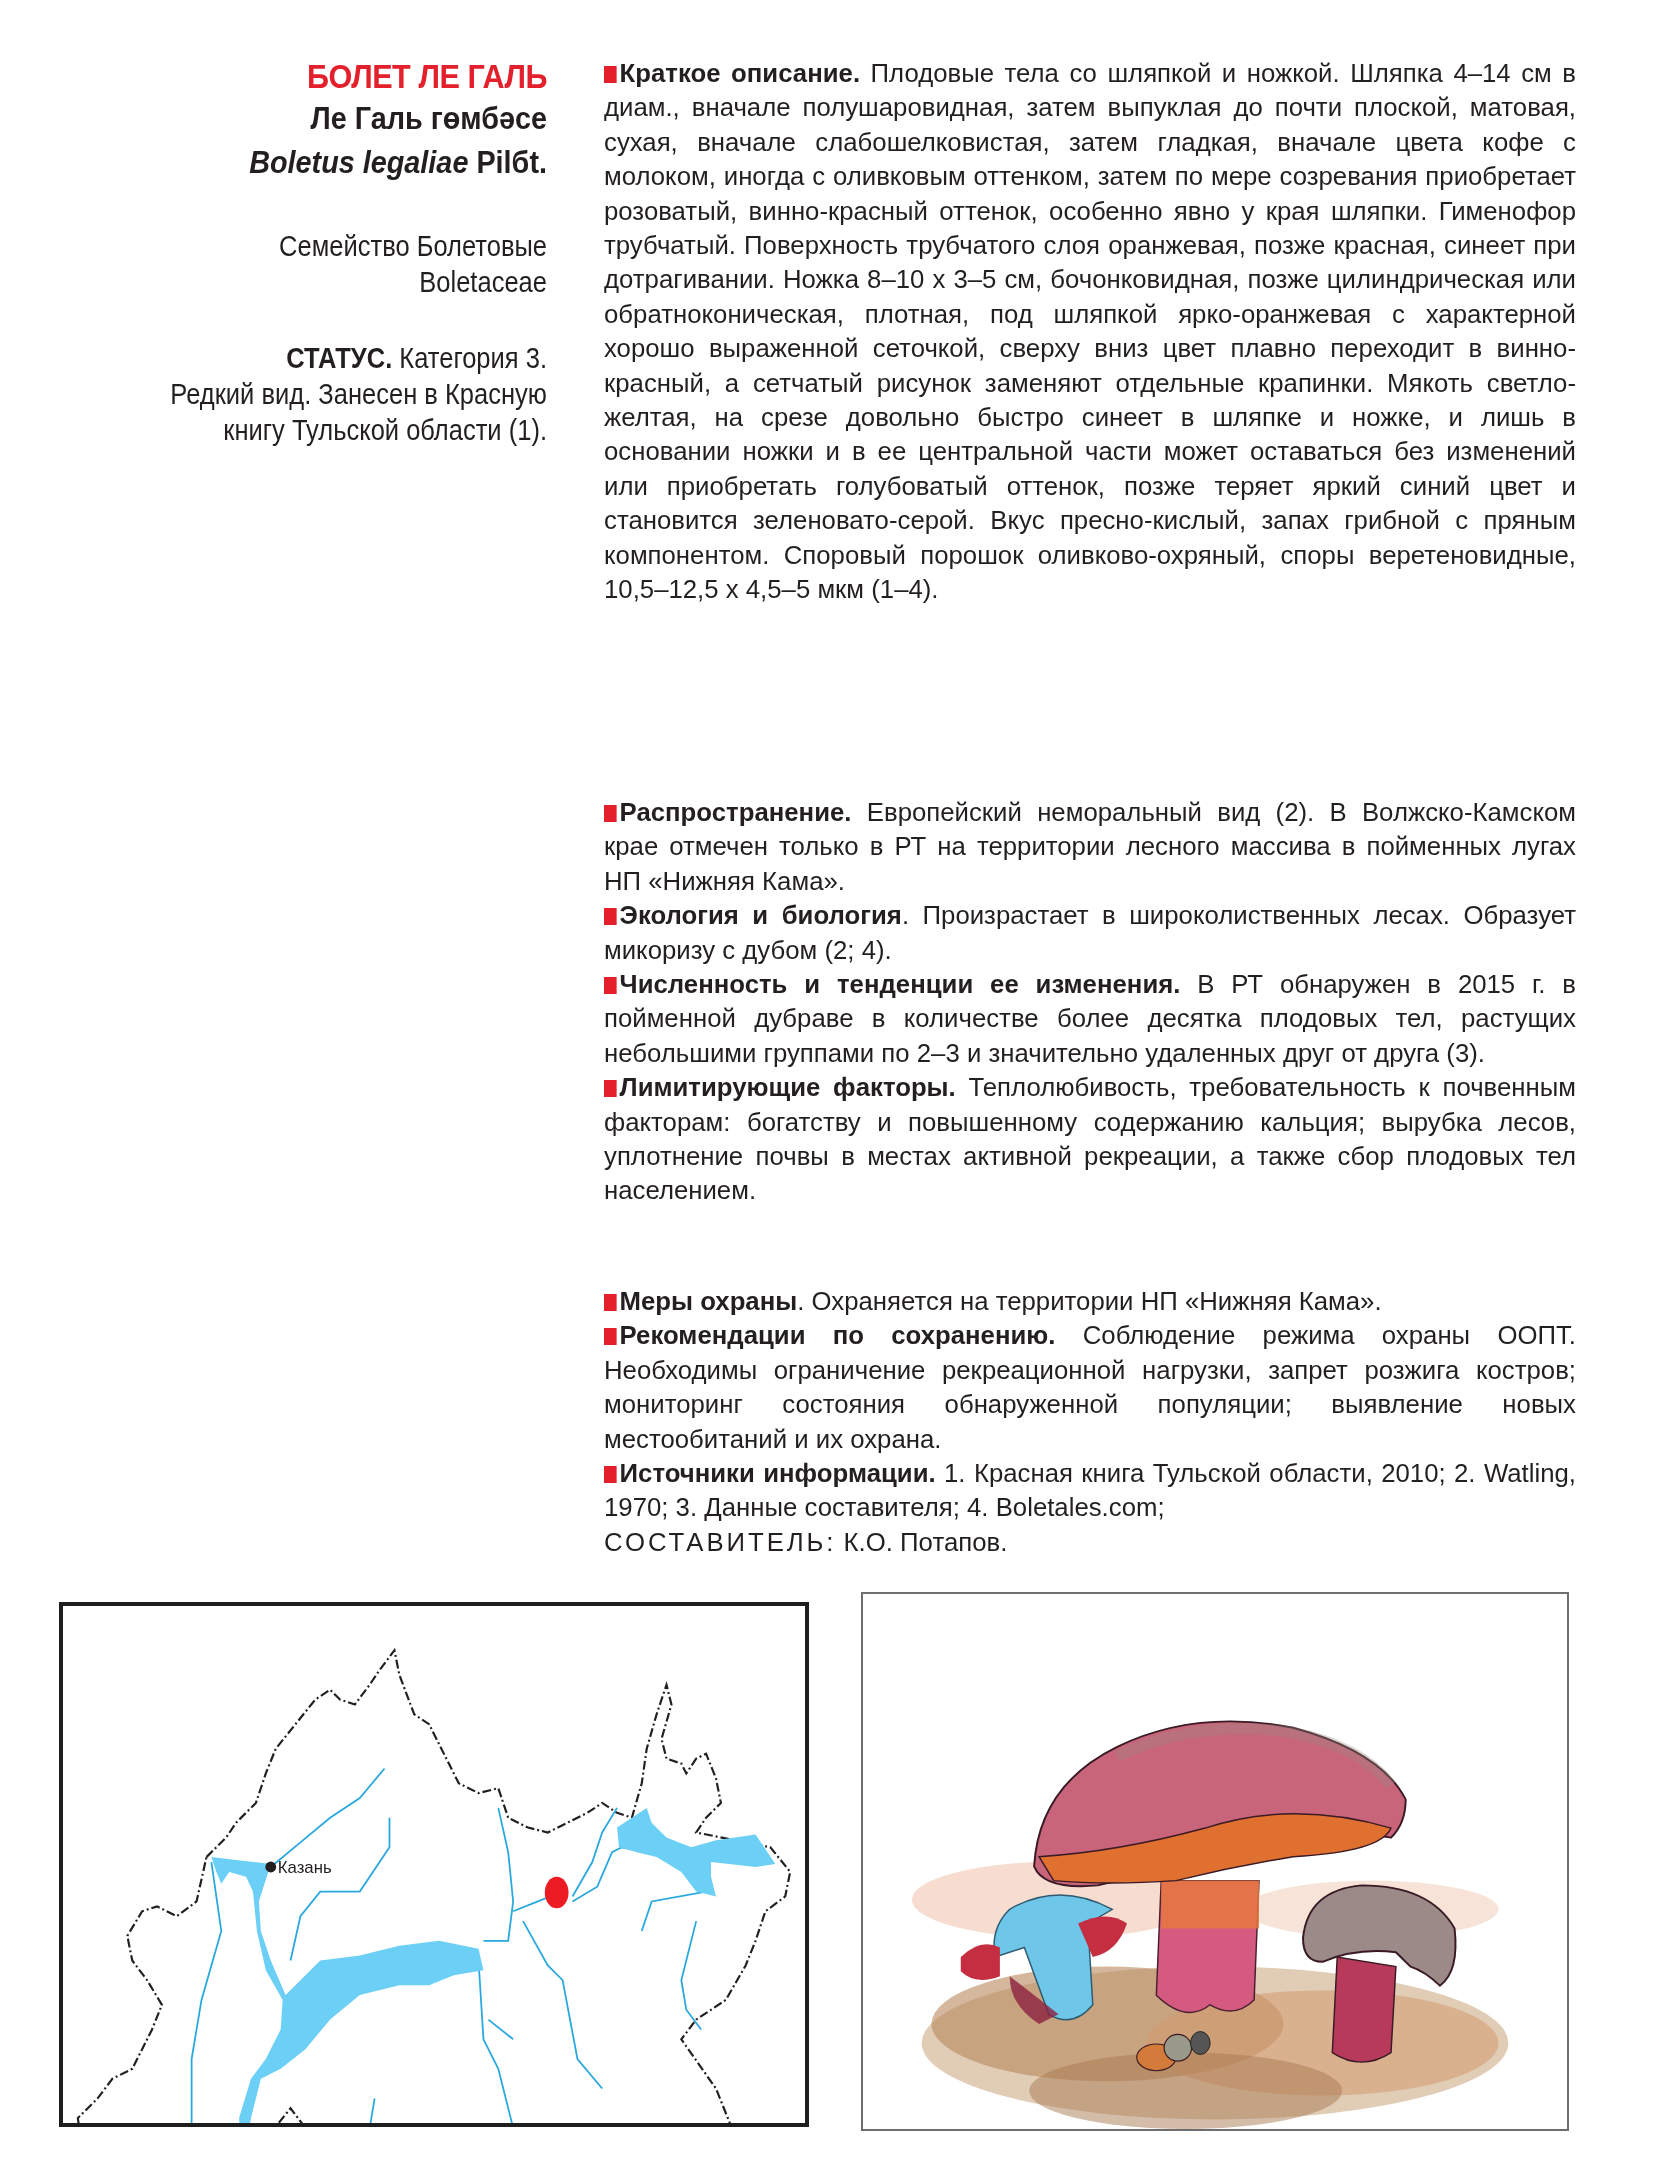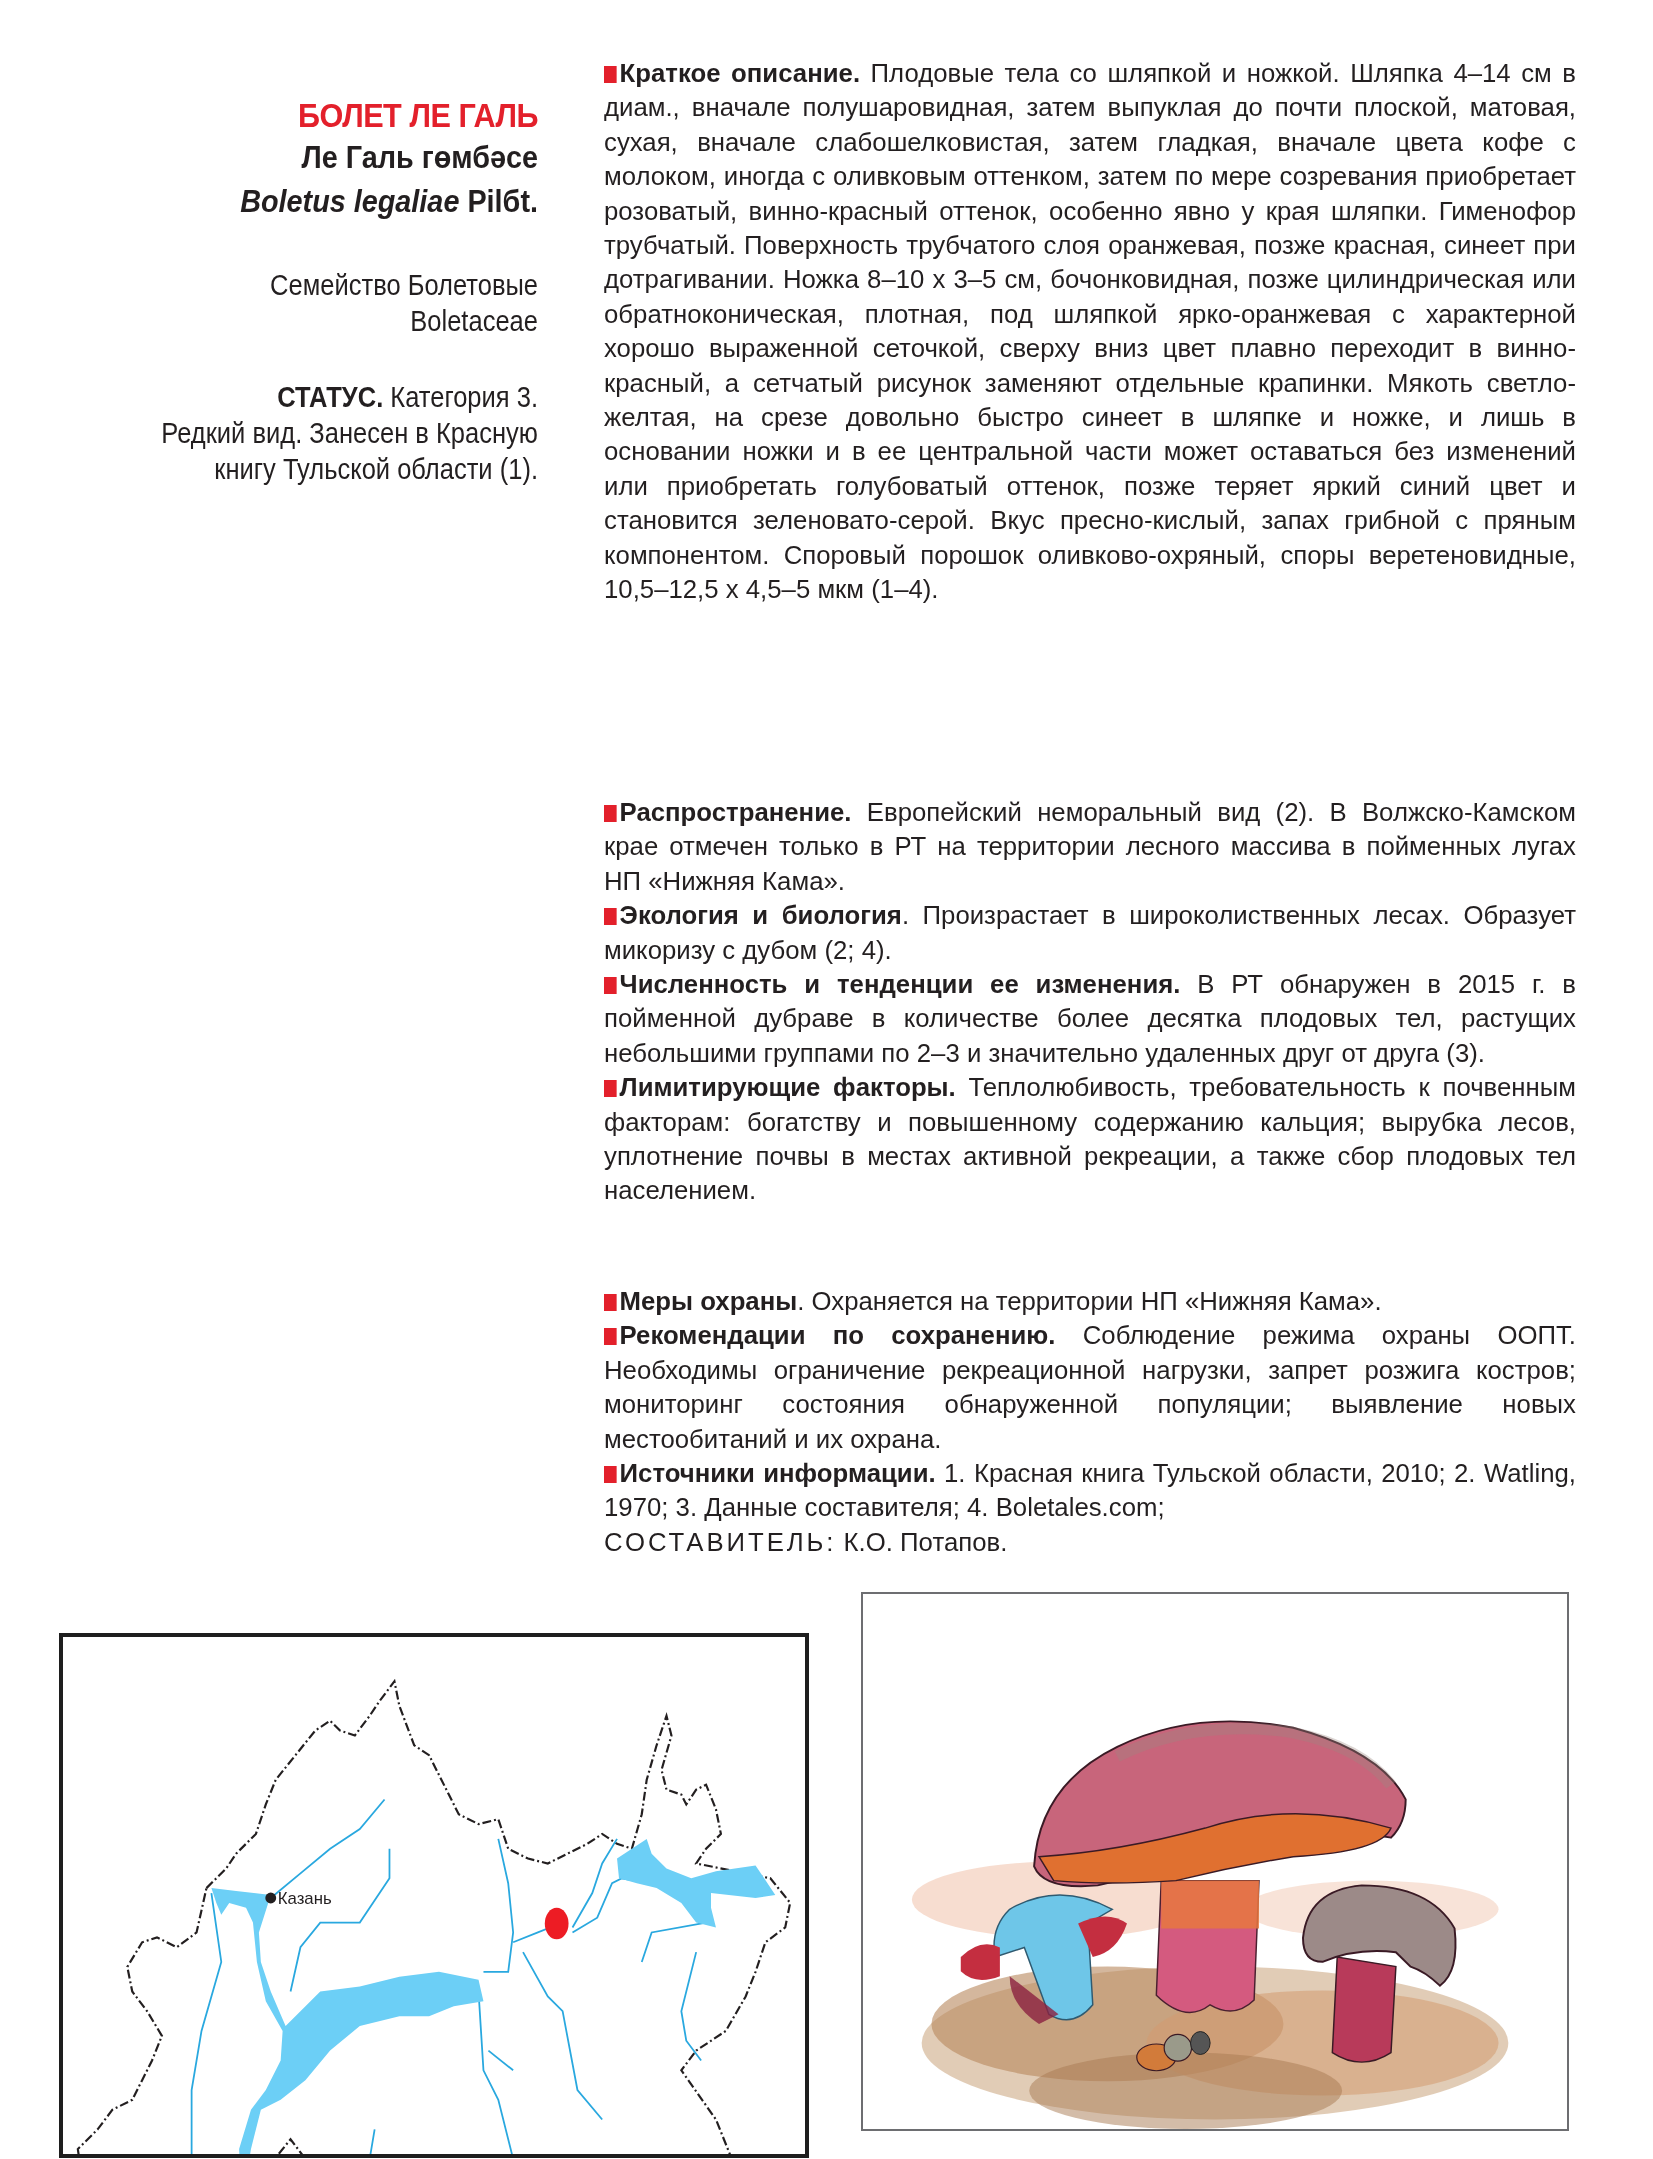--- a/index.html
+++ b/index.html
@@ -1,20 +1,20 @@
 <!DOCTYPE html>
 <html><head>
 <meta charset="utf-8">
 <style>
   html, body { margin: 0; padding: 0; background: #ffffff; }
   body { width: 1653px; height: 2159px; position: relative; overflow: hidden;
          font-family: "Liberation Sans", sans-serif; color: #231f20; }
 
   
-  .head { position: absolute; left: 28px; top: 56px; width: 510px; text-align: right; margin-top: 39px; }
+  .head { position: absolute; left: 37px; top: 56px; width: 510px; text-align: right; }
   .title-ru { color: #e3202b; font-weight: bold; font-size: 34px; line-height: 40px;
               letter-spacing: -0.5px; transform: scaleX(0.9); transform-origin: right; white-space: nowrap; }
   .title-tt { font-weight: bold; font-size: 32px; line-height: 44px; transform: scaleX(0.9);
               transform-origin: right; white-space: nowrap; }
   .title-lat { font-weight: bold; font-size: 32px; line-height: 44px; transform: scaleX(0.9);
                transform-origin: right; white-space: nowrap; }
   .title-lat i { font-style: italic; }
   .family { margin-top: 44px; font-size: 29px; line-height: 36px; transform: scaleX(0.88);
             transform-origin: right; white-space: nowrap; }
   .status { margin-top: 40px; font-size: 29px; line-height: 36px; transform: scaleX(0.88);
@@ -27,21 +27,21 @@
   .para .lbl { font-weight: bold; }
   .sq { display: inline-block; width: 13px; height: 17px; background: #e3202b;
         margin-right: 3px; vertical-align: -1px; }
   .s1 { top: 56px; }
   .s2 { top: 795px; }
   .s3 { top: 1284px; }
   .compiler-lbl { letter-spacing: 3px; }
 
   
   .map { position: absolute; left: 59px; top: 1602px; width: 742px; height: 517px;
-         border: 4px solid #1e1e1e; background: #fff; margin-top: 31px; }
+         border: 4px solid #1e1e1e; background: #fff; }
   .map svg { position: absolute; left: 0; top: 0; width: 742px; height: 517px; }
 
   
   .illus { position: absolute; left: 861px; top: 1592px; width: 704px; height: 535px;
            border: 2px solid #6d6e71; background: #fff; }
   .illus svg { width: 704px; height: 535px; display: block; }
 </style>
 </head>
 <body>
 

